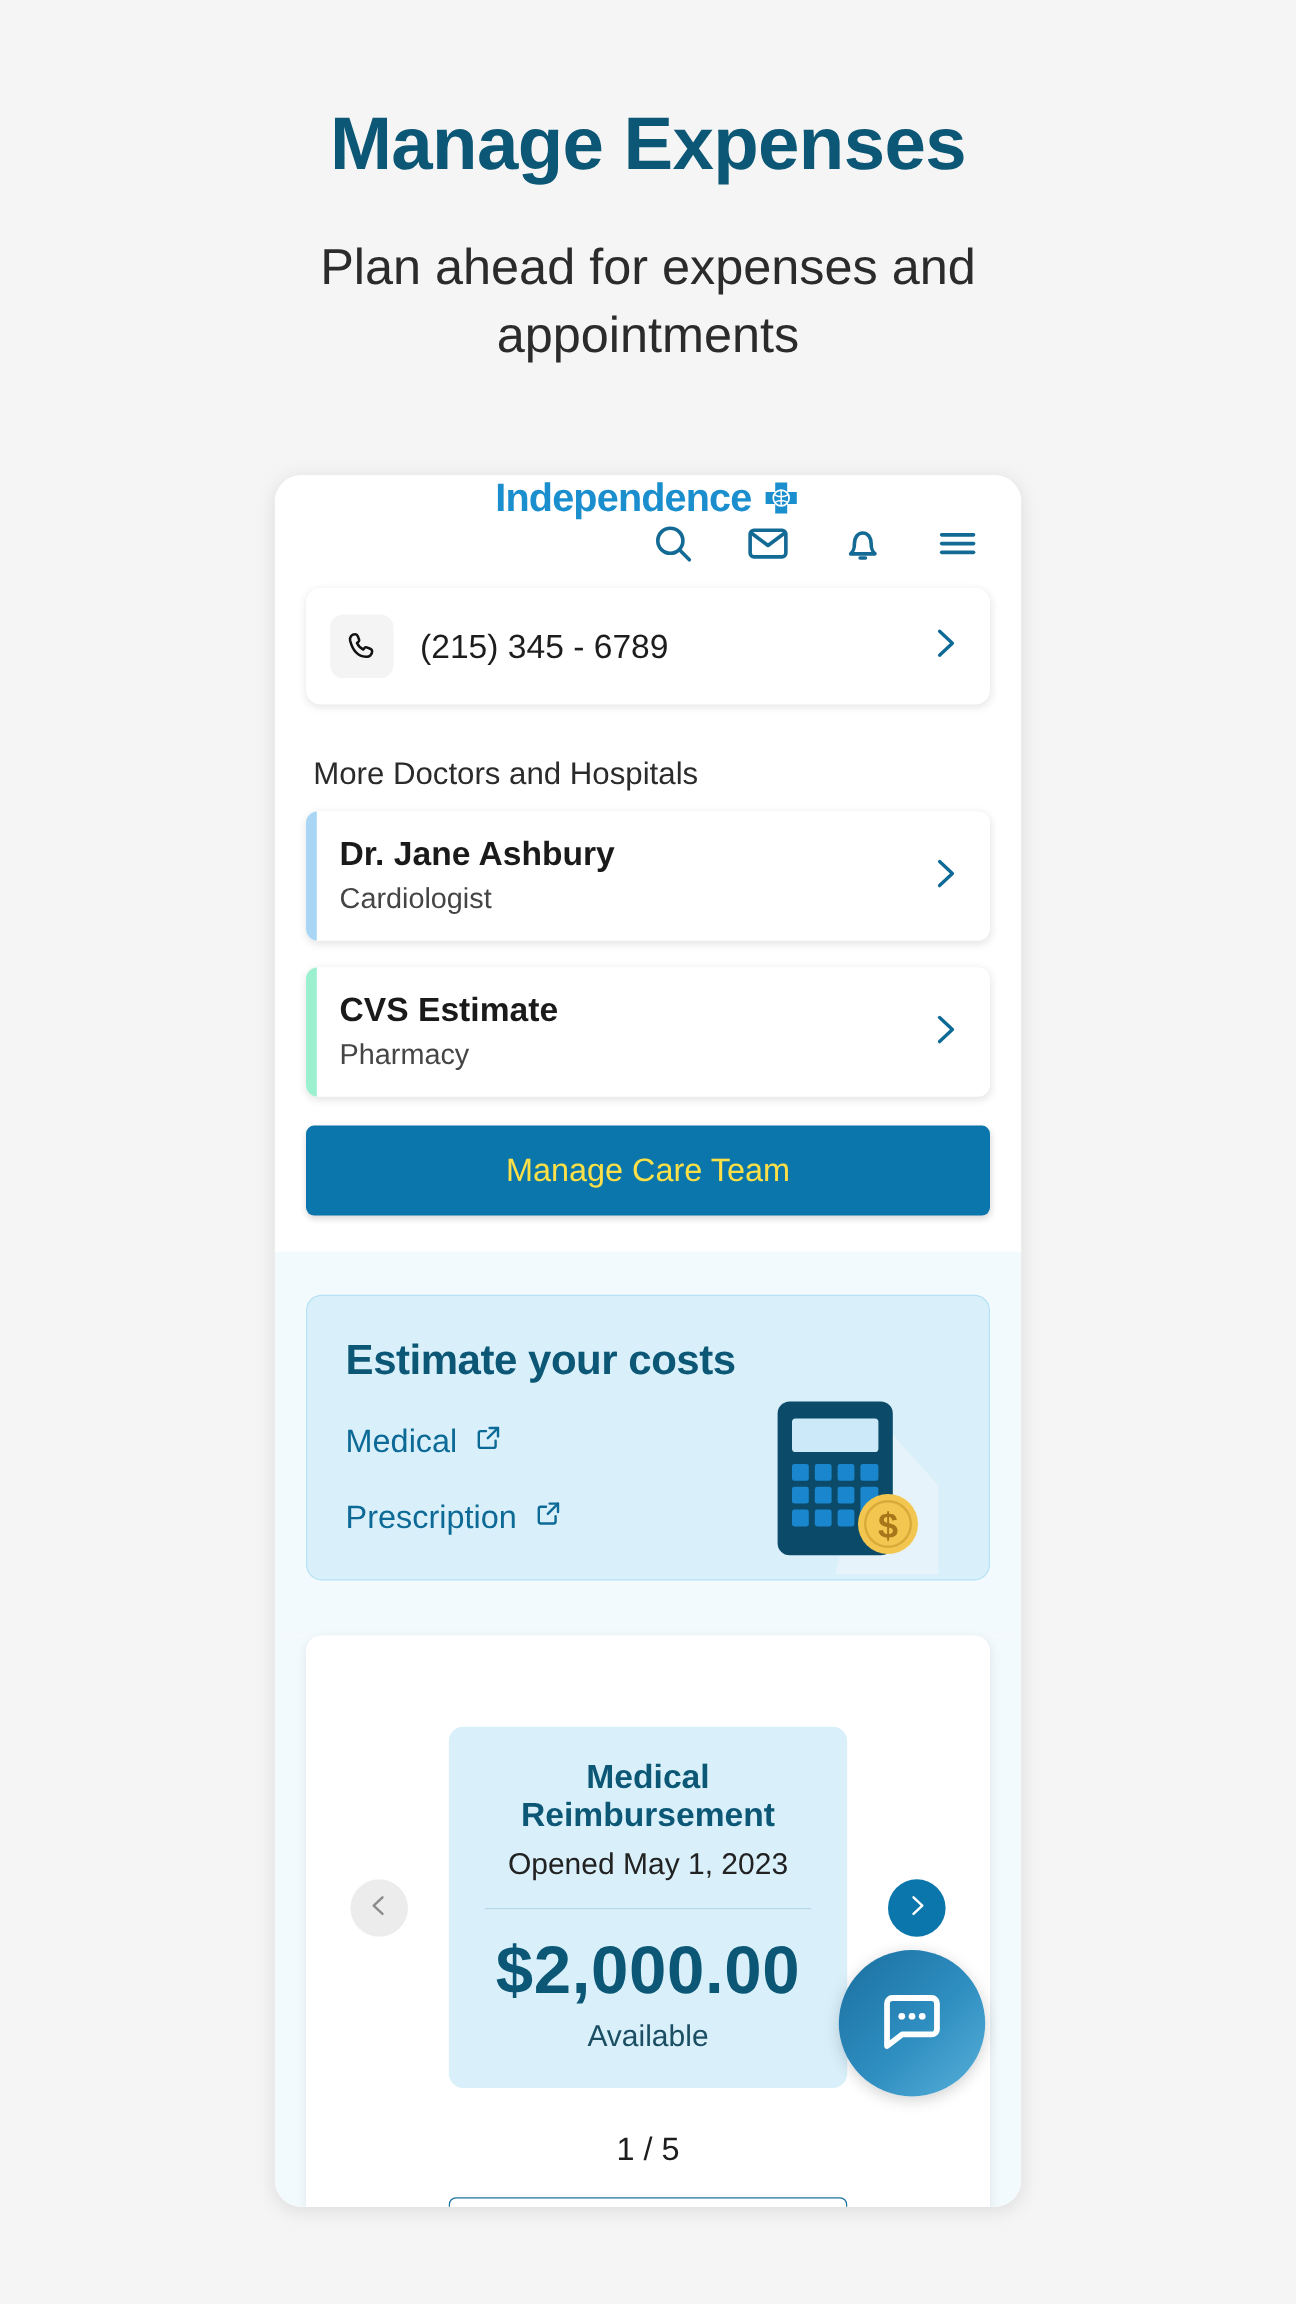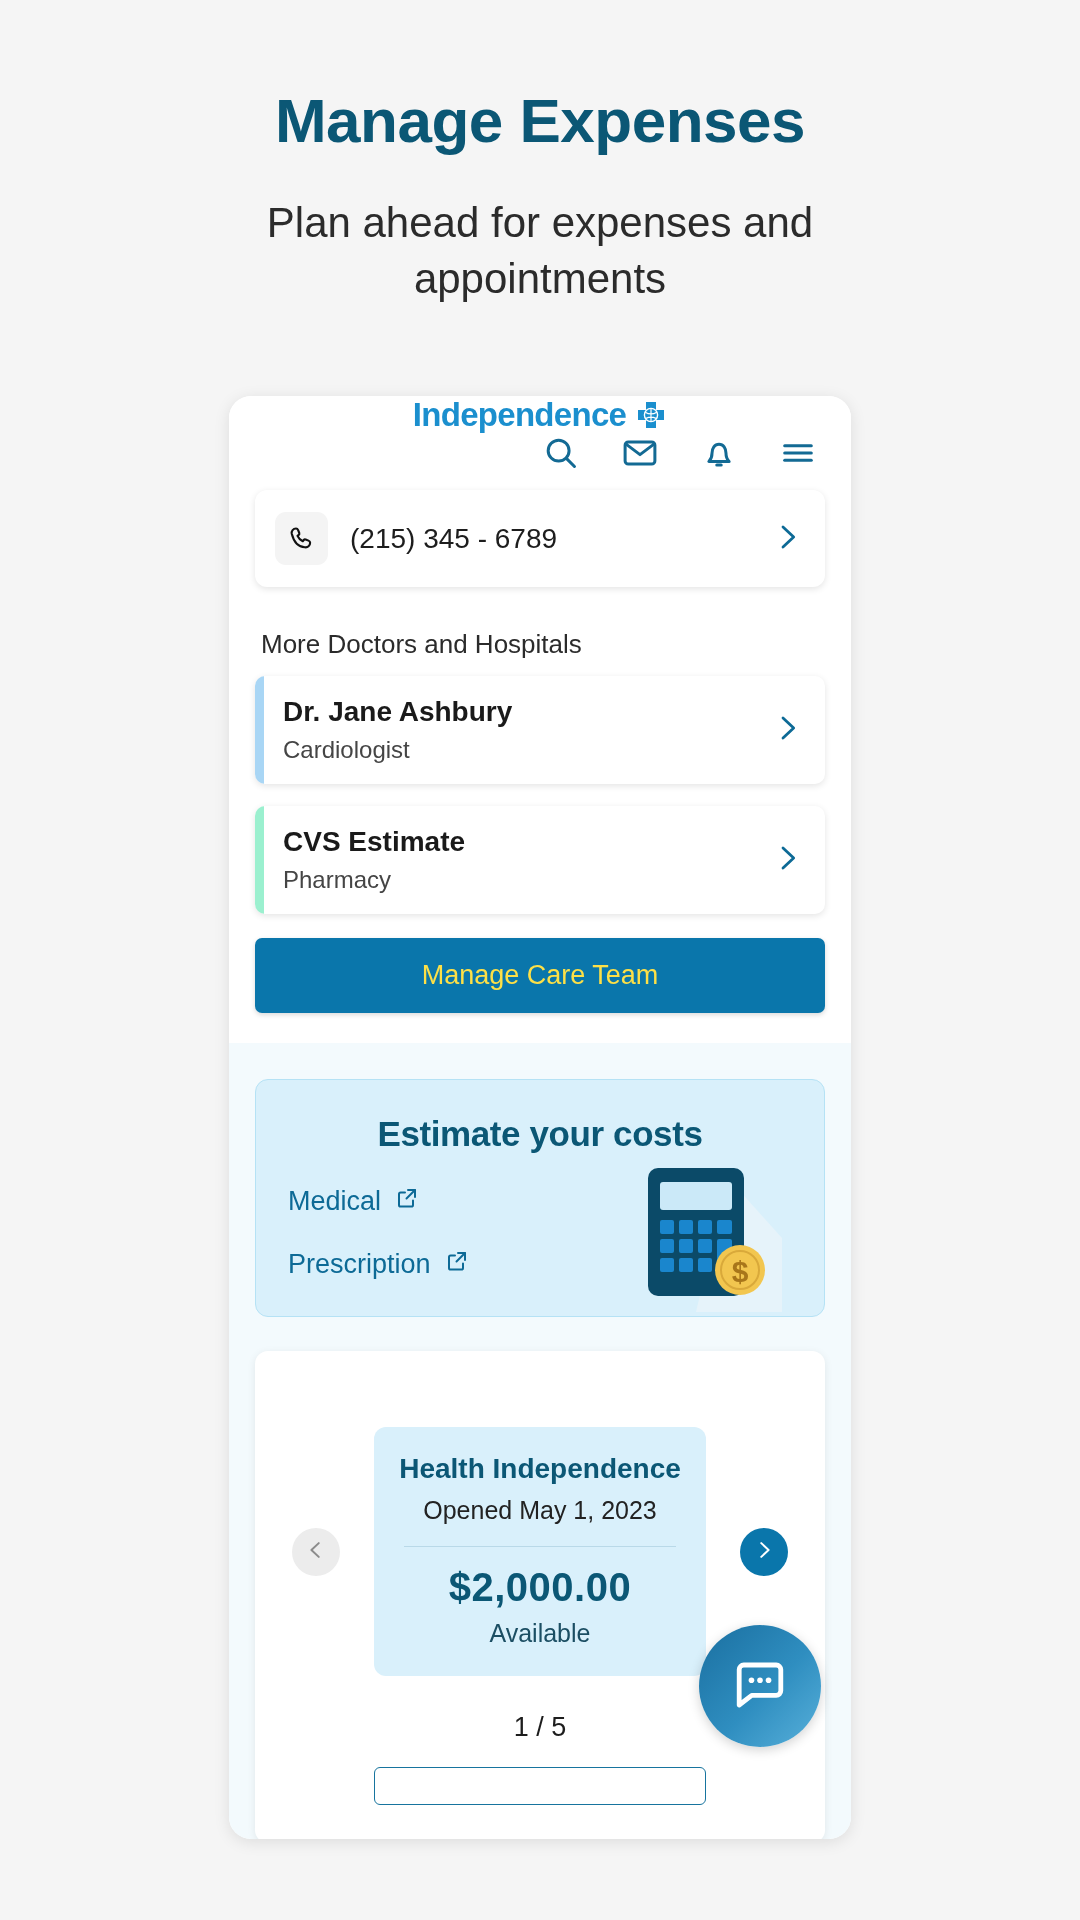--- a/index.html
+++ b/index.html
@@ -88,21 +88,21 @@
 
   .btn-primary {
     display:block; width:100%; text-align:center;
     background:#0a76ab; color:#fde047;
     font-size:27px; border:none; border-radius:7px;
     padding:22px 0; margin-top:24px; cursor:pointer;
     box-shadow:0 2px 5px rgba(0,0,0,0.15);
   }
 
   
-  .band-light { background:#f3fafd; padding:36px 26px 34px;text-align:center; }
+  .band-light { background:#f3fafd; padding:36px 26px 46px; }
 
   .estimate {
     position:relative;
     background:#d9f0fb; border:1px solid #b5e2f5;
     border-radius:13px; padding:34px 32px 36px;
     min-height:238px; overflow:hidden;
   }
   .estimate-title {
     font-size:35px; font-weight:bold; color:#0b5775; letter-spacing:-0.4px;
   }
@@ -137,21 +137,21 @@
 
   .acct-card {
     background:#d9f0fb; border-radius:12px;
     width:332px; margin:0 34px; padding:26px 22px 28px;
     text-align:center;
   }
   .acct-name { font-size:28px; font-weight:bold; color:#0b5775; }
   .acct-opened { font-size:25px; color:#222; margin-top:11px; }
   .acct-div { height:1px; background:#b9d9e8; margin:21px 8px 18px; }
   .acct-amount {
-    font-size:40px; font-weight:bold; color:#0b5775; letter-spacing:0.5px;
+    font-size:56px; font-weight:bold; color:#0b5775; letter-spacing:0.5px;
   }
   .acct-avail { font-size:25px; color:#1b4e63; margin-top:9px; }
 
   .pager { text-align:center; font-size:27px; color:#1d1d1d; margin-top:36px; }
 
   .btn-outline {
     display:flex; align-items:center; justify-content:center; gap:13px;
     margin:24px auto 0; width:332px;
     background:#fff; color:#0d6a96;
     border:1px solid #17749e; border-radius:6px;
@@ -323,21 +323,21 @@
         <div class="carousel">
           <button class="nav-circle nav-prev">
             <span>
               <svg width="22" height="22" viewBox="0 0 24 24" fill="none" stroke="#8b8b8b" stroke-width="2.2" stroke-linecap="round" stroke-linejoin="round">
                 <polyline points="15,4.5 7,12 15,19.5"></polyline>
               </svg>
             </span>
           </button>
 
           <div class="acct-card">
-            <div class="acct-name">Health Independence</div>
+            <div class="acct-name">Medical Reimbursement</div>
             <div class="acct-opened">Opened May 1, 2023</div>
             <div class="acct-div"></div>
             <div class="acct-amount">$2,000.00</div>
             <div class="acct-avail">Available</div>
           </div>
 
           <button class="nav-circle nav-next">
             <span>
               <svg width="22" height="22" viewBox="0 0 24 24" fill="none" stroke="#ffffff" stroke-width="2.2" stroke-linecap="round" stroke-linejoin="round">
                 <polyline points="9,4.5 17,12 9,19.5"></polyline>

